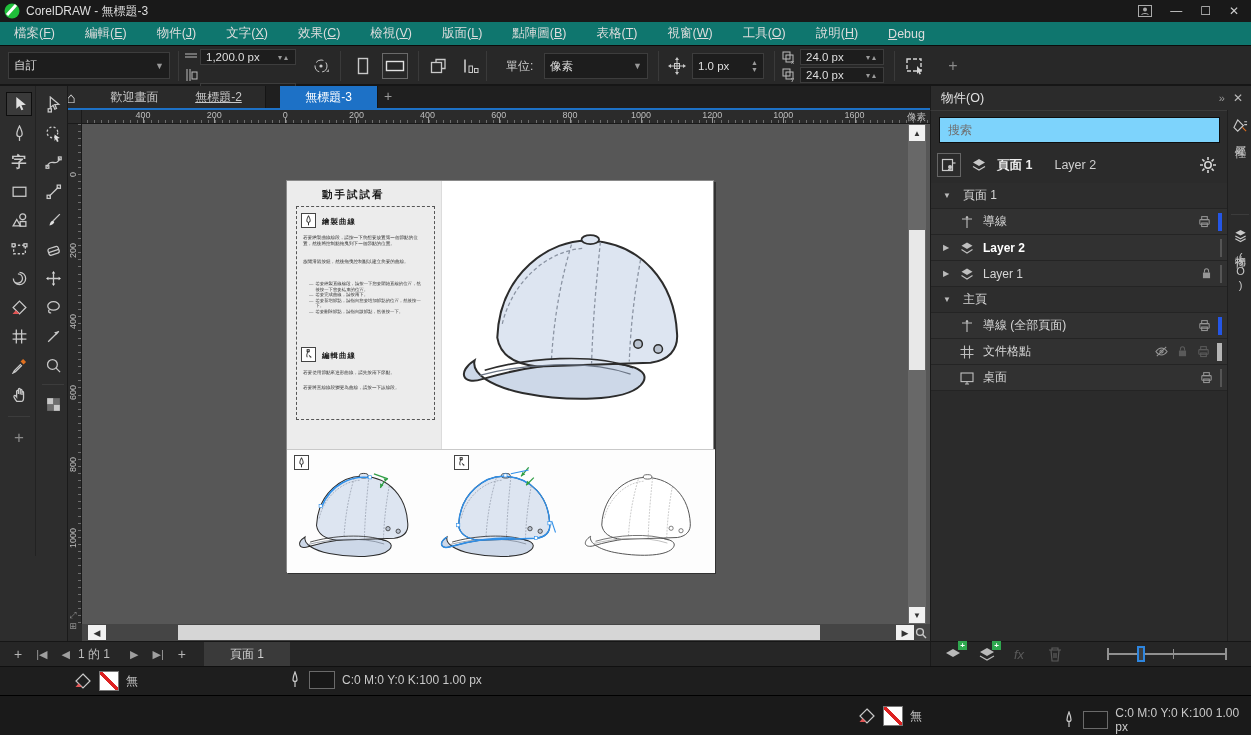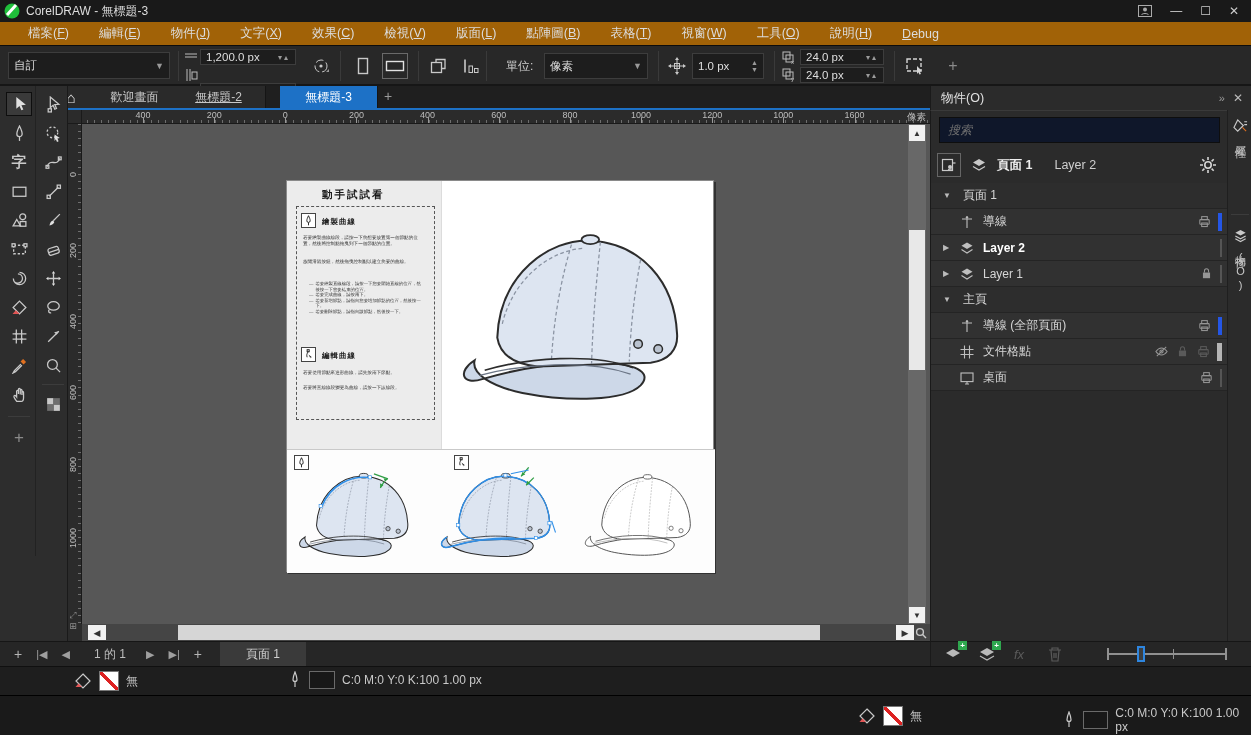--- a/index.html
+++ b/index.html
@@ -10,21 +10,21 @@
   svg { display:block; }
   .ic svg { stroke:#c9c9c9; fill:none; stroke-width:1.2; width:100%; height:100%; }
 
   
   #titlebar { left:0; top:0; width:1251px; height:22px; background:#191919; display:flex; align-items:center; font-size:12px; }
   #logo { width:16px; height:16px; margin:0 6px 0 4px; }
   #wincontrols { margin-left:auto; display:flex; align-items:center; gap:18px; padding-right:12px; color:#ccc; }
   #wincontrols span { cursor:default; font-size:12px; }
 
   
-  #menubar { left:0; top:22px; width:1251px; height:24px; background:#a16207; border-bottom:1px solid #0c0c0c; display:flex; align-items:center; padding-left:14px; gap:2px; }
+  #menubar { left:0; top:22px; width:1251px; height:24px; background:#0f766e; border-bottom:1px solid #0c0c0c; display:flex; align-items:center; padding-left:0; gap:2px; }
   .menu-item { padding:3px 14px; font-size:12.5px; color:#dcdcdc; }
   .menu-item u { text-decoration:underline; }
 
   
   #propbar { left:0; top:46px; width:1251px; height:40px; background:#282828; border-bottom:2px solid #161616; }
   .fld { position:absolute; background:#1d1d1d; border:1px solid #3d3d3d; color:#dfdfdf; font-size:11.5px; display:flex; align-items:center; padding:0 5px; }
   .fld .caret { margin-left:auto; color:#999; font-size:9px; }
   .steps-h { color:#9a9a9a; font-size:8px; letter-spacing:2px; margin-left:auto; }
   .steps-v { display:flex; flex-direction:column; justify-content:center; color:#9a9a9a; font-size:7px; line-height:7px; margin-left:auto; }
   .psep { position:absolute; top:5px; width:1px; height:30px; background:#1a1a1a; border-right:1px solid #3a3a3a; }
@@ -85,21 +85,21 @@
   #hthumb { position:absolute; left:96px; top:1px; width:642px; height:15px; background:#d6d6d6; }
   #hzoom { position:absolute; right:1px; top:1px; width:16px; height:15px; display:flex; align-items:center; justify-content:center; }
   #hzoom svg { width:12px; height:12px; stroke:#c9c9c9; fill:none; stroke-width:1.4; }
   #corner-glyphs { left:64px; top:610px; width:18px; height:30px; color:#8e8e8e; font-size:9px; line-height:11px; text-align:center; }
 
   
   #docker-header { left:930px; top:86px; width:321px; height:24px; background:#2b2b2b; border-left:1px solid #1a1a1a; display:flex; align-items:center; font-size:12.5px; color:#e0e0e0; padding-left:10px; }
   #docker-header .hic { margin-left:auto; color:#9a9a9a; font-size:11px; padding-right:10px; letter-spacing:-2px; }
   #docker-header .hx { color:#bbb; font-size:12px; padding-right:8px; }
   #docker { left:930px; top:110px; width:297px; height:531px; background:#2b2b2b; border-left:1px solid #1a1a1a; border-top:1px solid #3a3a3a; }
-  #docker-search { position:absolute; left:8px; top:6px; width:281px; height:26px; background:#0f172a; border:1px solid #0e0e0e; color:#6f6f6f; font-size:12px; display:flex; align-items:center; padding-left:8px;font-style:italic; }
+  #docker-search { position:absolute; left:8px; top:6px; width:281px; height:26px; background:#7dd3fc; border:1px solid #0e0e0e; color:#6f6f6f; font-size:12px; display:flex; align-items:center; padding-left:8px; }
   #active-row { position:absolute; left:0px; top:38px; width:297px; height:32px; display:flex; align-items:center; }
   #frame-btn { width:24px; height:24px; border:1px solid #666; margin-left:6px; display:flex; align-items:center; justify-content:center; }
   #frame-btn svg,.lstack svg { width:16px; height:16px; stroke:#c9c9c9; fill:none; stroke-width:1.2; }
   #active-row .lstack { margin-left:10px; }
   #active-page-label { margin-left:10px; font-size:12.5px; font-weight:bold; color:#f0f0f0; }
   #active-layer-label { margin-left:22px; font-size:12.5px; color:#cfcfcf; }
   #gear-btn { margin-left:auto; margin-right:10px; width:20px; height:20px; }
   #gear-btn svg { width:20px; height:20px; stroke:#d5d5d5; fill:none; stroke-width:1.6; }
   #layer-tree { position:absolute; left:0; top:72px; width:297px; }
   .trow { position:relative; width:297px; height:26px; background:#313131; border-bottom:1px solid #242424; display:flex; align-items:center; font-size:12px; color:#d6d6d6; }
@@ -134,21 +134,21 @@
   #sidestrip { left:1227px; top:110px; width:24px; height:531px; background:#2b2b2b; border-left:1px solid #1f1f1f; }
   .vtab { position:absolute; left:0; width:24px; display:flex; flex-direction:column; align-items:center; gap:4px; }
   .vtab .vlabel { writing-mode:vertical-rl; text-orientation:upright; font-size:11px; color:#c9c9c9; letter-spacing:2px; }
   .vtab svg { width:15px; height:15px; stroke:#c9c9c9; fill:none; stroke-width:1.2; }
   .vdiv { position:absolute; left:3px; width:18px; height:1px; background:#1c1c1c; border-bottom:1px solid #3c3c3c; }
 
   
   #pagenav { left:0; top:641px; width:930px; height:25px; background:#262626; border-top:1px solid #161616; display:flex; align-items:center; font-size:11px; color:#9f9f9f; }
   .pnbtn { margin-left:14px; font-size:11px; color:#9f9f9f; }
   .pnbtn.lg { font-size:14px; color:#b5b5b5; }
-  #pncounter { margin-left:24px; margin-right:6px; color:#bdbdbd; font-size:12px; }
+  #pncounter { margin-left:8px; margin-right:6px; color:#bdbdbd; font-size:12px; }
   #pagetab { margin-left:18px; width:86px; height:25px; background:#3a3a3a; color:#d0d0d0; font-size:12px; display:flex; align-items:center; justify-content:center; }
 
   
   #status1 { left:0; top:666px; width:1251px; height:29px; background:#1e1e1e; border-top:1px solid #101010; }
   #statusbar { left:0; top:695px; width:1251px; height:40px; background:#1a1a1a; border-top:1px solid #000; }
   .swatch-none { width:20px; height:20px; background:#fff; border:1px solid #777; background-image:linear-gradient(45deg,transparent 44%,#d22 44%,#d22 56%,transparent 56%); }
   .swatch-black { width:26px; height:18px; background:#181818; border:1px solid #6a6a6a; }
   .fillic svg { width:18px; height:18px; stroke:#c9c9c9; fill:none; stroke-width:1.2; }
   .penic svg { width:14px; height:18px; stroke:#c9c9c9; fill:none; stroke-width:1.2; }
   .stext { font-size:12px; color:#c9c9c9; }

